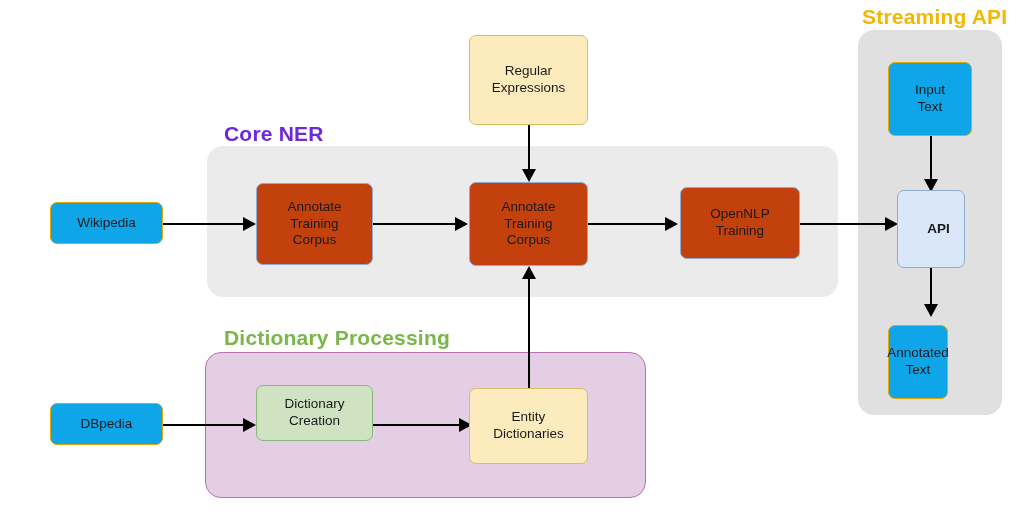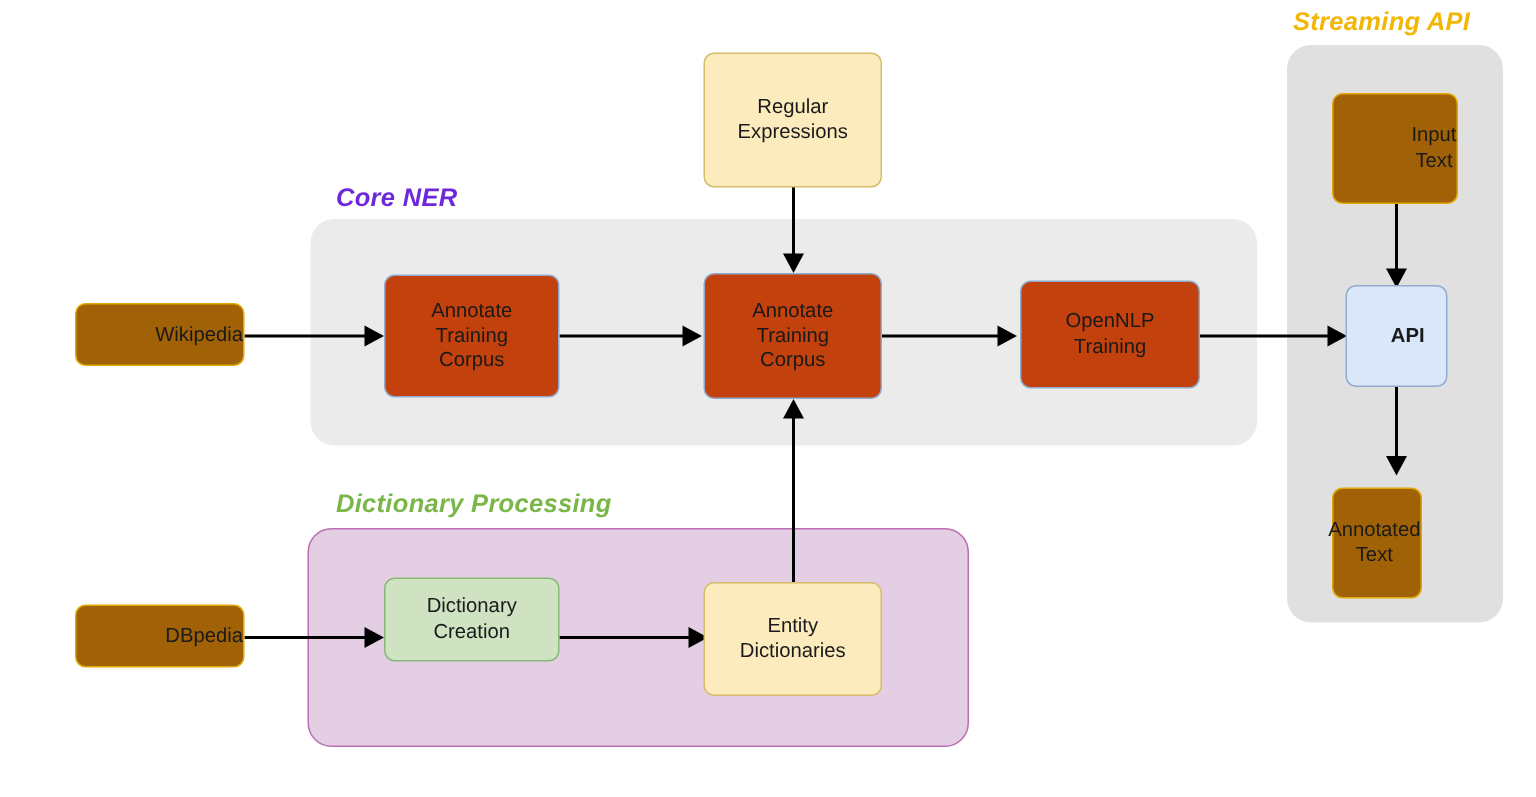--- a/index.html
+++ b/index.html
@@ -29,46 +29,44 @@
     background: #e4cee4;
     border: 1.5px solid #b96fb0;
     border-radius: 16px;
   }
   .group-api {
     background: #e0e0e0;
     border-radius: 16px;
   }
   .group-label {
     position: absolute;
-    font-style: italic;
     font-weight: bold;
-    font-size: 17px;
+    font-size: 21px;
     white-space: nowrap;
     letter-spacing: 0.2px;
   }
   .label-core   { color: #6d28d9; }
   .label-dict   { color: #7ab648; }
   .label-api    { color: #f2b705; }
 
   .node {
     position: absolute;
     box-sizing: border-box;
     display: flex;
     align-items: center;
     justify-content: center;
     text-align: center;
     font-size: 13.5px;
     line-height: 1.25;
     color: #1a1a1a;
     border-radius: 7px;
   }
   .node-yellow {
-    background: #a16207;
+    background: #0ea5e9;
     border: 1.5px solid #e0a800;
-    justify-content: flex-end;
   }
   .node-blue {
     background: #c2410c;
     border: 1.5px solid #8fabd0;
   }
   .node-cream {
     background: #fcecbd;
     border: 1.5px solid #d7bc6a;
   }
   .node-green {
@@ -185,21 +183,21 @@
   </div>
 
   <div class="node node-cream" style="left:469px; top:388px; width:119px; height:76px;">
     <span>Entity<br>Dictionaries</span>
   </div>
 
   <div class="node node-yellow" style="left:888px; top:62px; width:84px; height:74px;">
     <span>Input<br>Text</span>
   </div>
 
-  <div class="node node-api-box" style="left:897px; top:190px; width:68px; height:68px;padding-left:15px;">
+  <div class="node node-api-box" style="left:897px; top:190px; width:68px; height:78px;padding-left:15px;">
     <span>API</span>
   </div>
 
   <div class="node node-yellow" style="left:888px; top:325px; width:60px; height:74px;">
     <span>Annotated<br>Text</span>
   </div>
 
 </div>
 
 </body></html>

